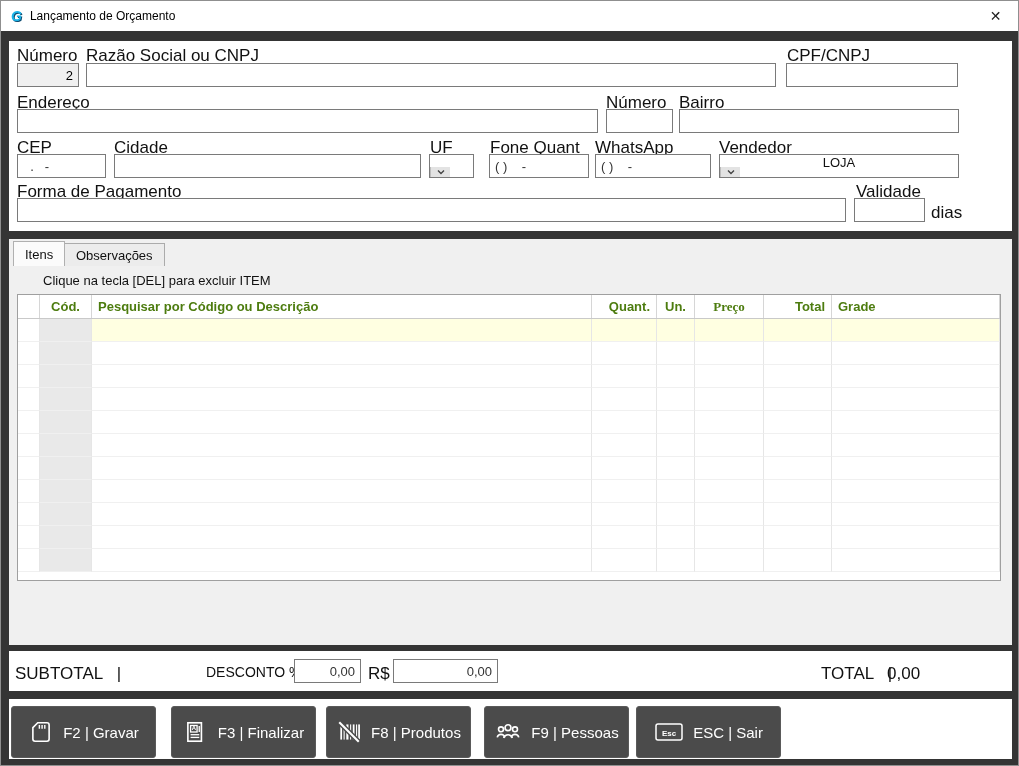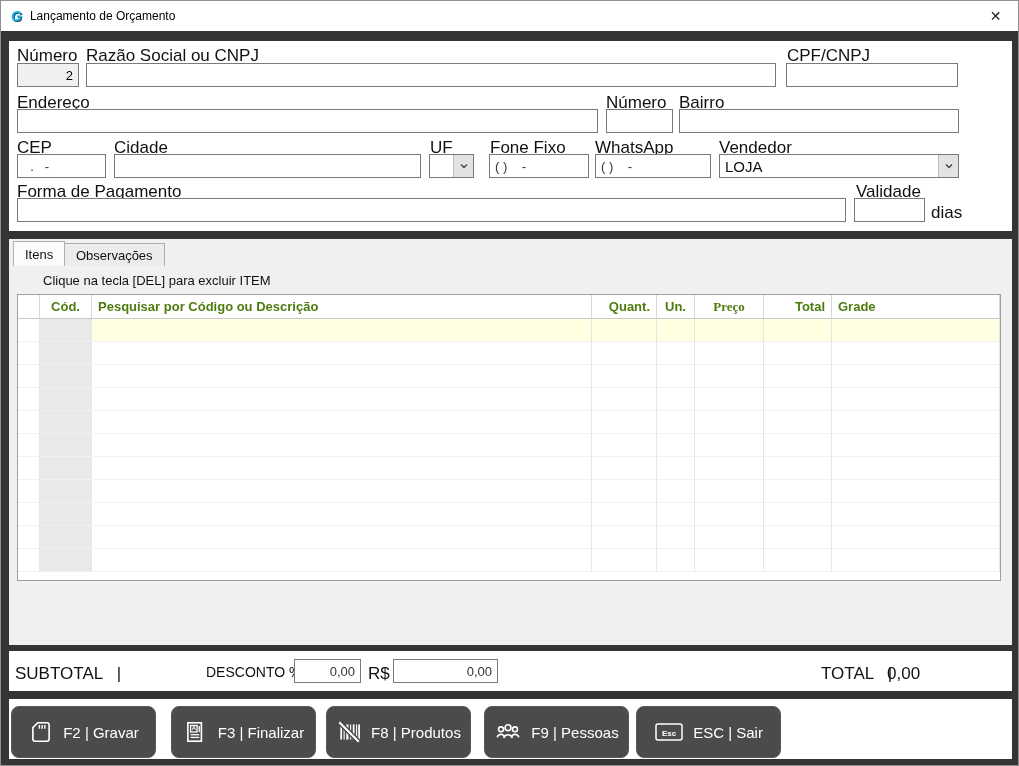--- a/index.html
+++ b/index.html
@@ -19,21 +19,21 @@
   #p-form    { top:40px;  height:190px; }
   #p-items   { top:238px; height:406px; background:#f0f0f0; }
   #p-totals  { top:650px; height:40px; }
   #p-actions { top:698px; height:60px; }
   .lbl { position:absolute; font-size:17px; color:#111; white-space:pre; }
   .inp { position:absolute; height:24px; border:1px solid #7a7a7a; background:#fff;
          font:13px "Liberation Sans",sans-serif; padding:0 5px; color:#333; outline:none; }
   .inp.ro { background:#f0f0f0; text-align:right; color:#000; }
   .inp.num { text-align:right; }
   .combo { position:absolute; height:24px; border:1px solid #7a7a7a; background:#fff;
-           display:flex; align-items:center; font-size:15px; color:#111; }
+           display:flex; align-items:center; font-size:13px; color:#111;flex-direction:column; }
   .combo .val { flex:1; padding:0 5px; overflow:hidden; white-space:nowrap; }
   .combo .cbtn { width:20px; align-self:stretch; background:#e3e3e3; border-left:1px solid #bdbdbd;
                  display:flex; align-items:center; justify-content:center; }
   
   .tab { position:absolute; font-size:13px; display:flex; align-items:center; padding:0 11px; color:#111; }
   .tab.active   { top:2px; height:25px; background:#fbfbfb; border:1px solid #b0b0b0; border-bottom:none; z-index:2; }
   .tab.inactive { top:4px; height:23px; background:#ececec; border:1px solid #ababab; border-bottom:none; }
   .hint { position:absolute; font-size:13px; color:#111; }
   
   .grid { position:absolute; border:1px solid #9f9f9f; background:#fff; display:flex;
@@ -51,21 +51,21 @@
   .td.c1 { background:#e9e9e9; }
   .tr.first .td.c2,.tr.first .td.c3,.tr.first .td.c4,.tr.first .td.c5,
   .tr.first .td.c6,.tr.first .td.c7 { background:#ffffe1; }
   
   .bc { position:absolute; border:1px solid #b2b2b2; }
   .bc legend { font-size:13px; color:#111; margin-left:3px; padding:0 3px; }
   .bc input { margin:1px 0 0 6px; width:314px; height:24px; border:1px solid #8a8a8a;
               font:13px "Liberation Sans",sans-serif; padding:0 4px; outline:none; }
   
   .actbtn { position:absolute; top:7px; width:145px; height:52px; background:#4b4b4b;
-            border:1px solid #5a5a5a; border-radius:8px; color:#fff; display:flex;
+            border:1px solid #5a5a5a; border-radius:3px; color:#fff; display:flex;
             align-items:center; justify-content:center; gap:9px; font-size:15px; cursor:default; }
   .actbtn svg { flex:0 0 auto; display:block; }
 </style>
 </head>
 <body>
 
 <div class="window">
 
   <div class="titlebar">
     <span class="appicon">G</span>
@@ -94,21 +94,21 @@
     <input class="inp" style="left: 105px; top: 113px; width: 307px;" value="">
     <span class="lbl" style="left:421px;top:97px">UF</span>
     <div class="combo" style="left:420px;top:113px;width:45px">
       <span class="val"></span>
       <span class="cbtn">
         <svg width="10" height="10" viewBox="0 0 10 10">
             <polyline points="2,3.5 5,6.5 8,3.5" fill="none" stroke="#444" stroke-width="1.4"></polyline>
           </svg>
       </span>
     </div>
-    <span class="lbl" style="left:481px;top:97px">Fone Fixo</span>
+    <span class="lbl" style="left:481px;top:97px">Fone Quant</span>
     <input class="inp" style="left: 480px; top: 113px; width: 100px;" value="( )    -">
     <span class="lbl" style="left:586px;top:97px">WhatsApp</span>
     <input class="inp" style="left: 586px; top: 113px; width: 116px;" value="( )    -">
     <span class="lbl" style="left:710px;top:97px">Vendedor</span>
     <div class="combo" style="left:710px;top:113px;width:240px">
       <span class="val">LOJA</span>
       <span class="cbtn">
         <svg width="10" height="10" viewBox="0 0 10 10">
             <polyline points="2,3.5 5,6.5 8,3.5" fill="none" stroke="#444" stroke-width="1.4"></polyline>
           </svg>

